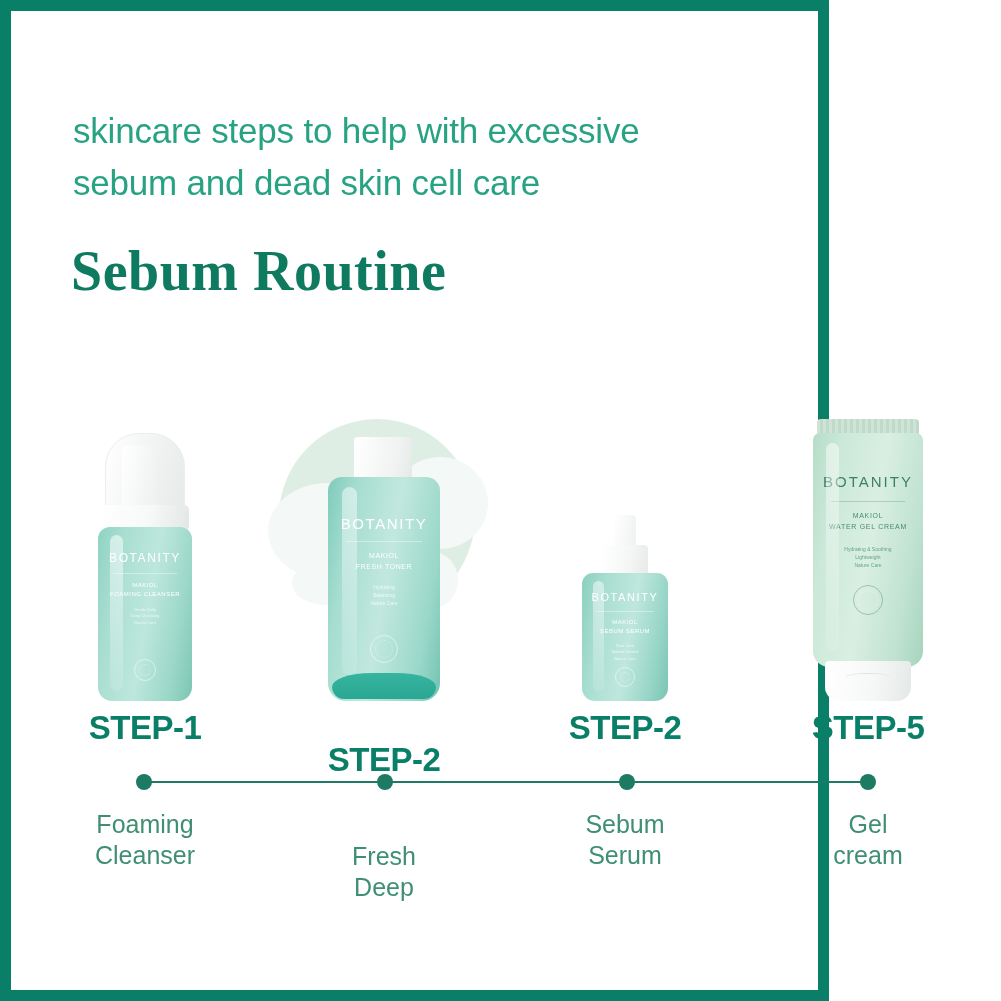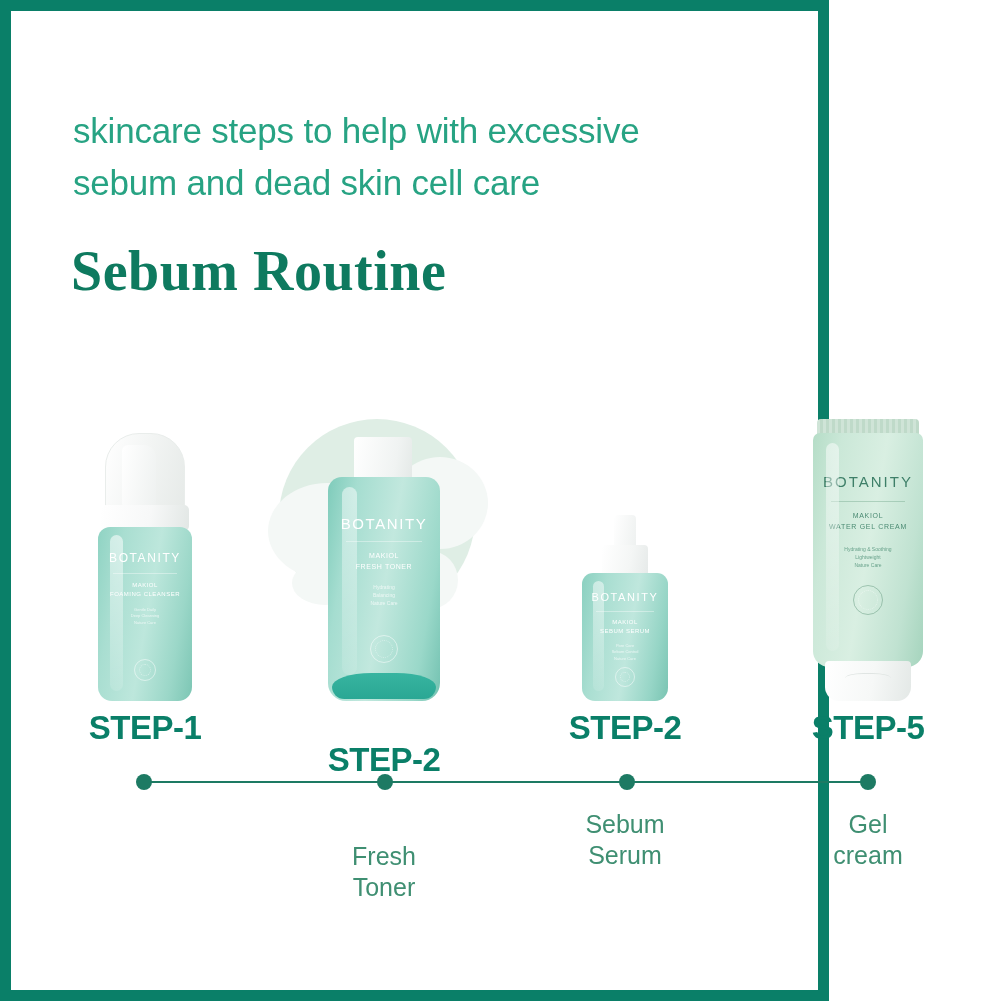--- a/index.html
+++ b/index.html
@@ -322,21 +322,23 @@
       <div class="step-label col-3">STEP-2</div>
       <div class="step-label col-4">STEP-5</div>
     </div>
 
     <div class="rail"></div>
     <div class="dot" style="left:133px;"></div>
     <div class="dot" style="left:374px;"></div>
     <div class="dot" style="left:616px;"></div>
     <div class="dot" style="left:857px;"></div>
 
+    <div class="caption col-1">Foaming
+Cleanser</div>
     <div class="caption col-2">Fresh
-Toner</div>
+Deep</div>
     <div class="caption col-4">Gel
 cream</div>
     <div class="caption col-3">Sebum
 Serum</div>
 
   </div>
 </div>
 
 </body></html>

